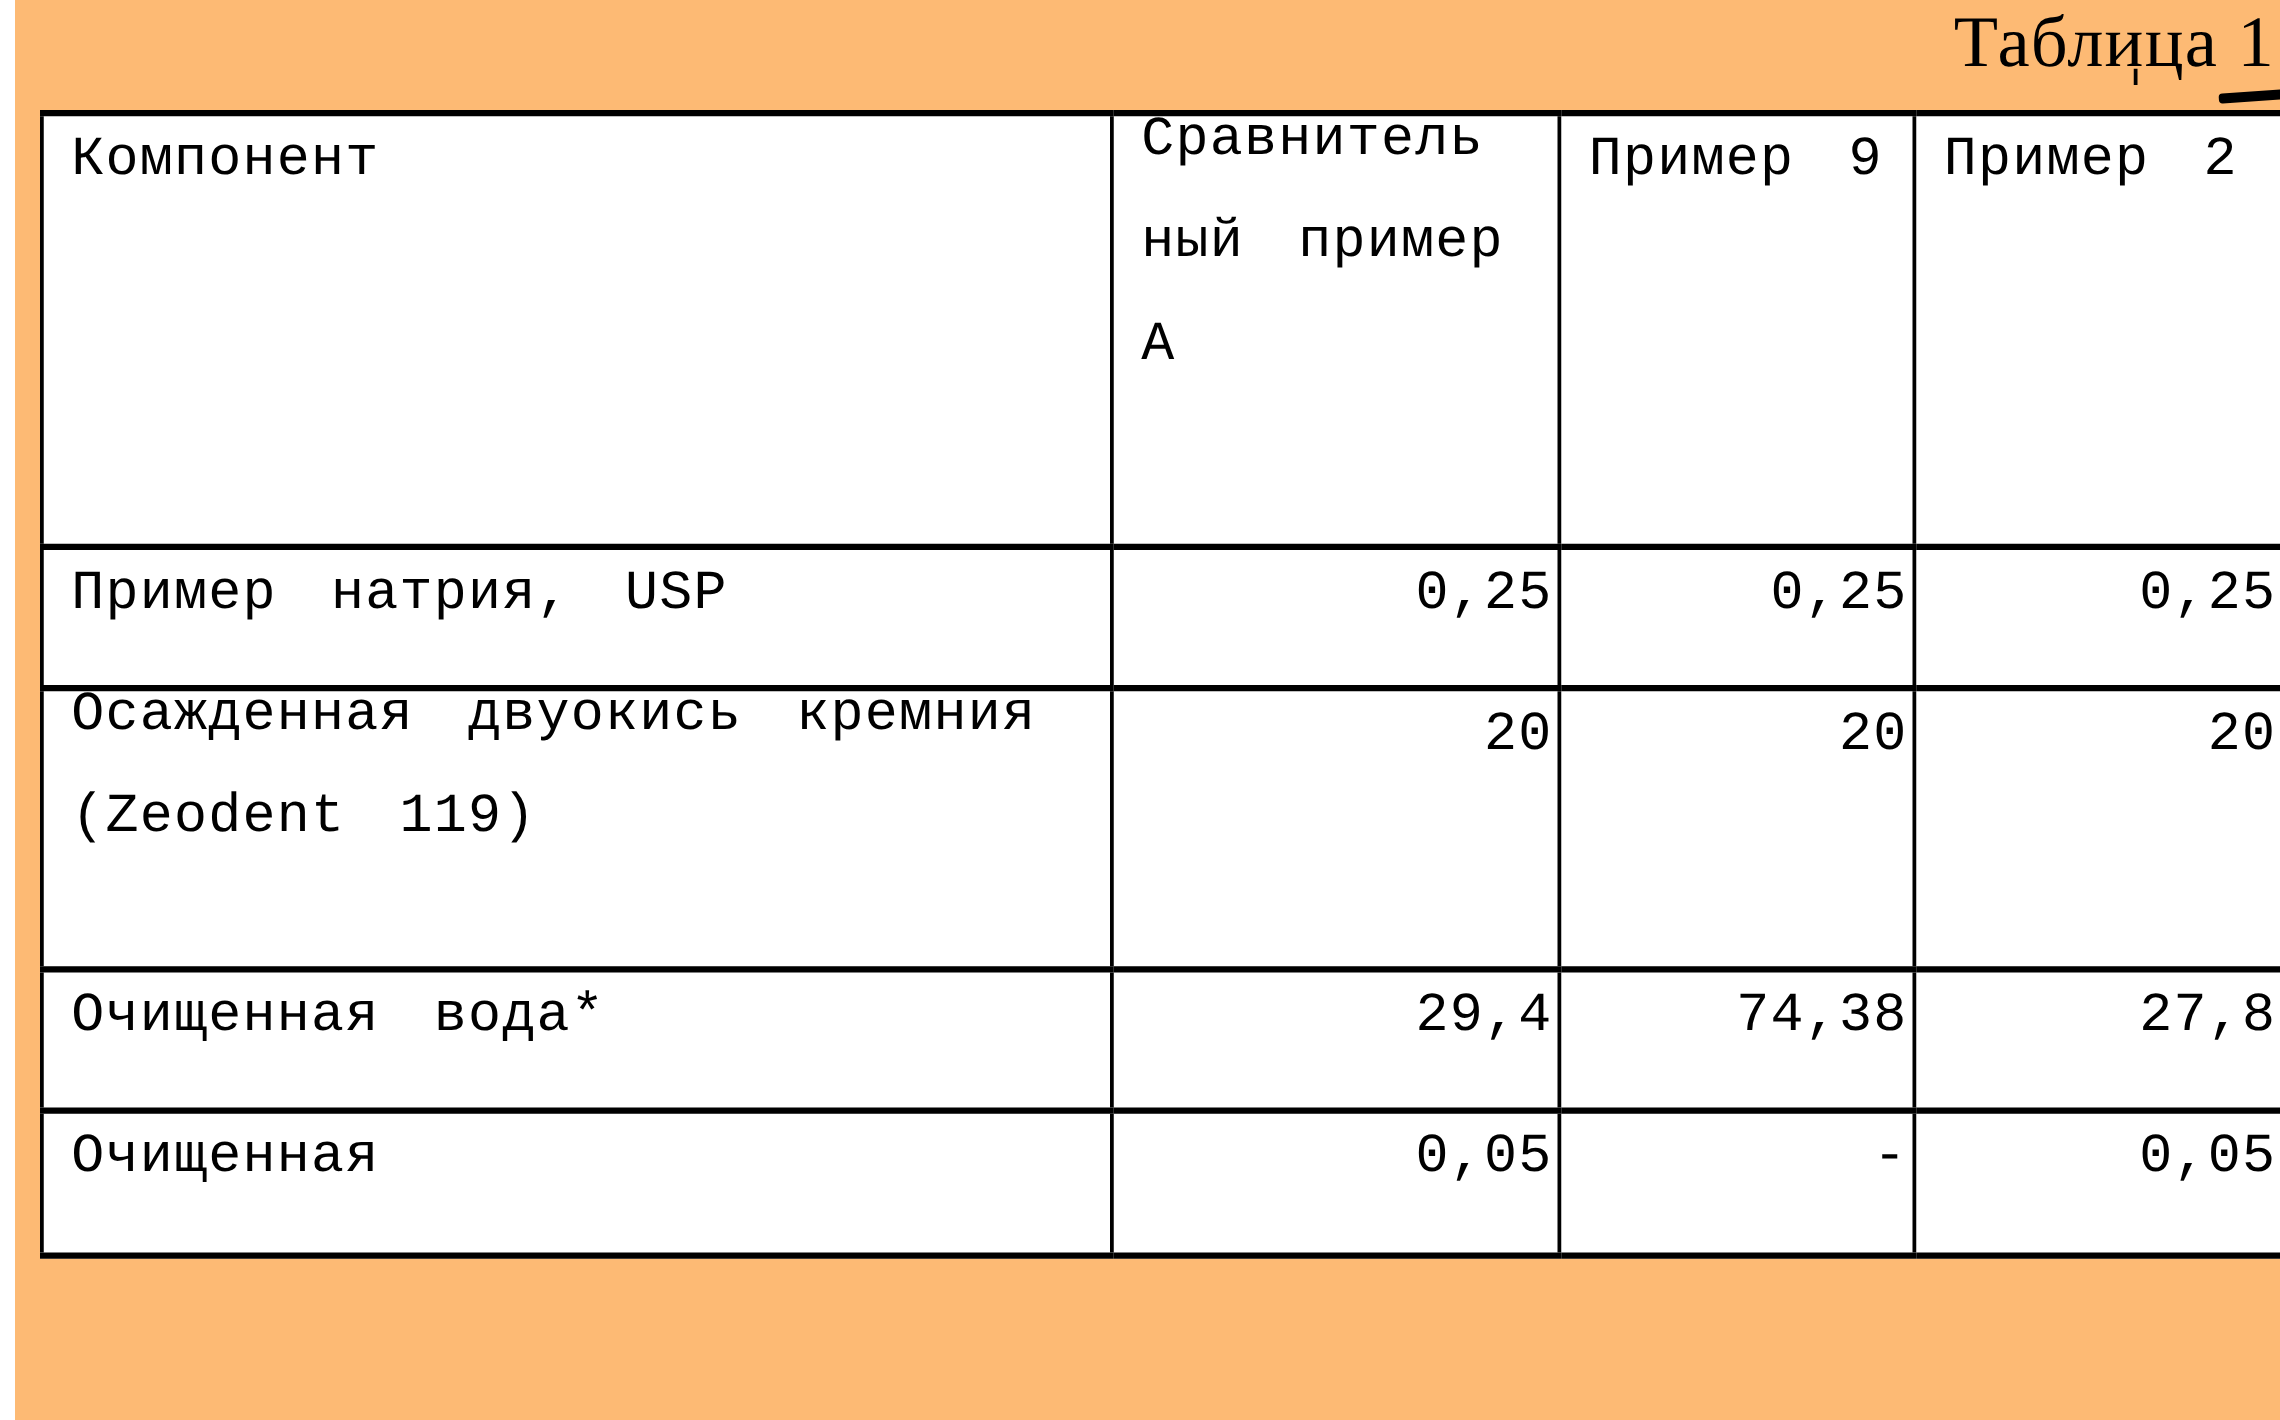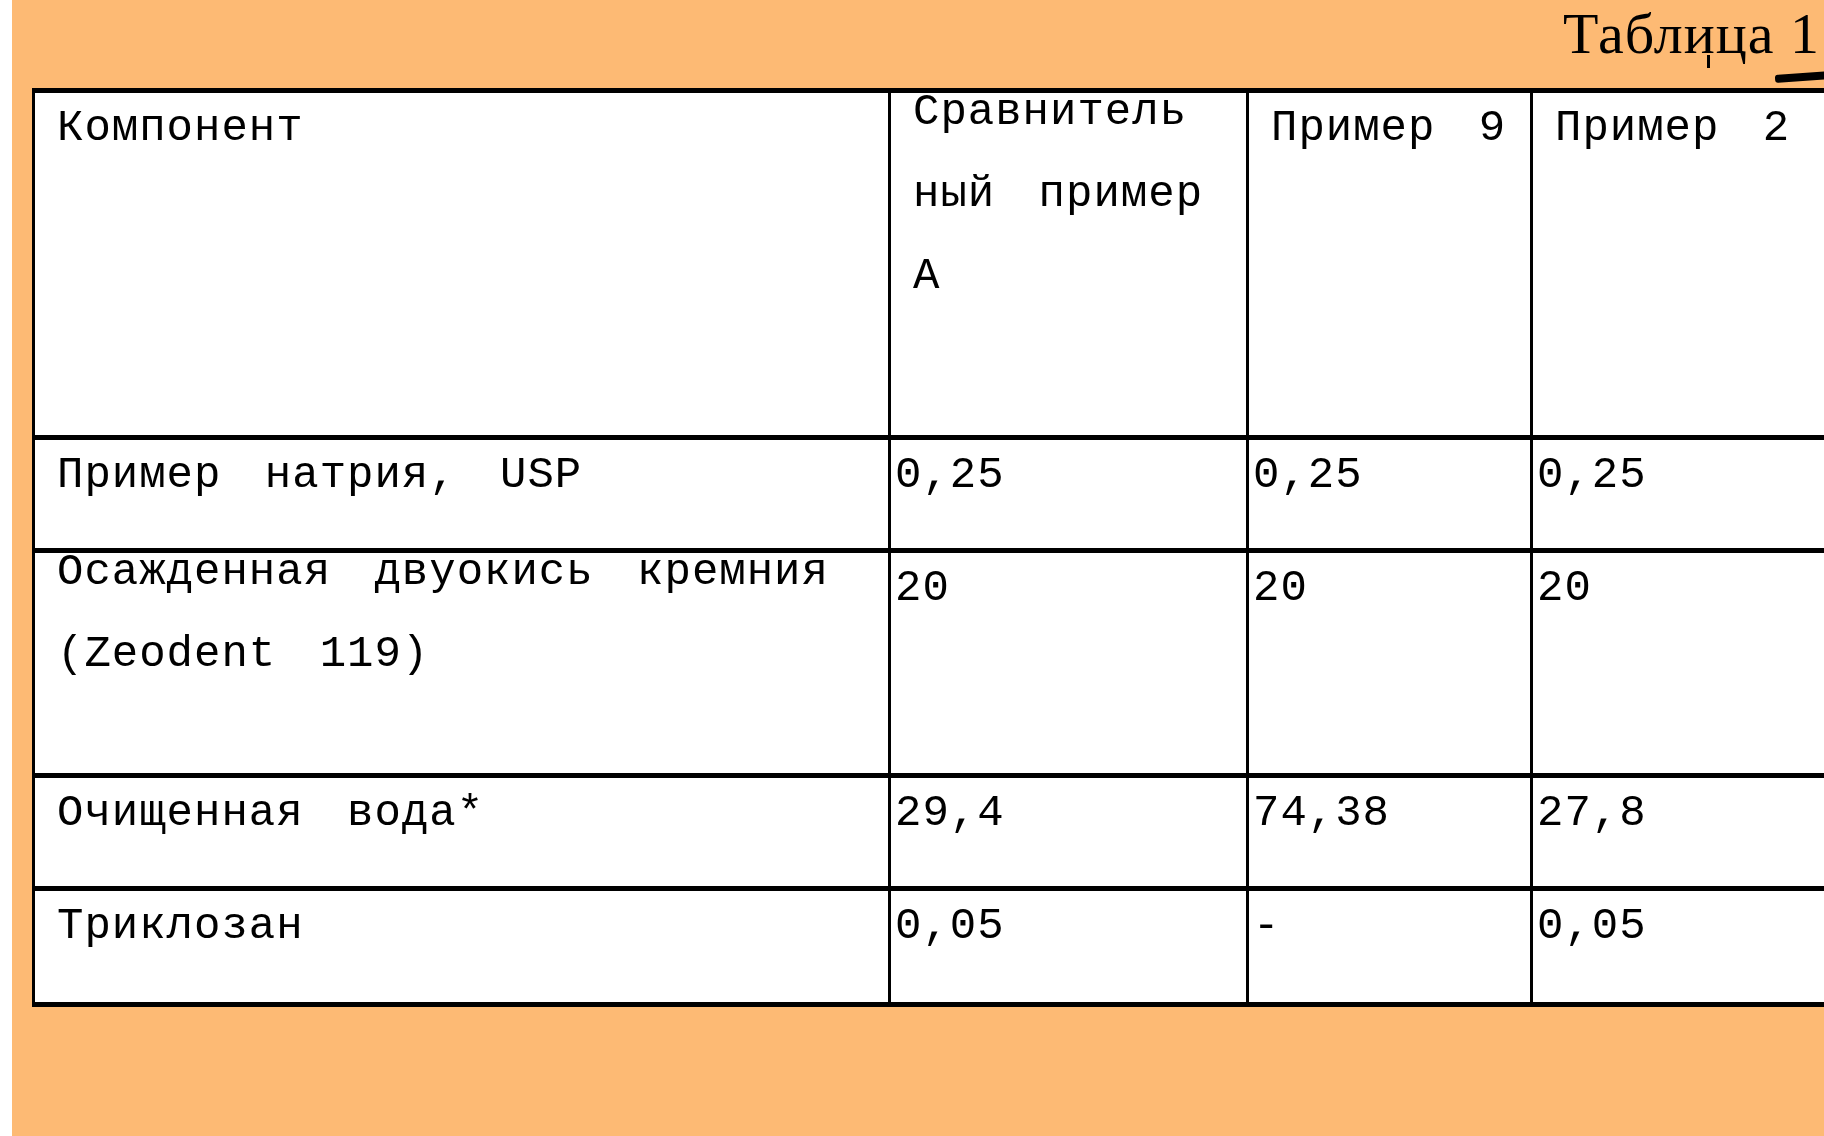--- a/index.html
+++ b/index.html
@@ -32,21 +32,21 @@
     line-height:52px;
     padding:9px 18px 0 22px;
     text-align:left;
     overflow:hidden;
   }
   .comp-table tr.r-head  { height:347px; }
   .comp-table tr.r-std   { height:113px; }
   .comp-table tr.r-tall  { height:225px; }
   .comp-table tr.r-std2  { height:116px; }
   .comp-table td.val {
-    text-align:left; padding-left:4px; padding-right:4px;
+    text-align:right; padding-left:4px; padding-right:4px;
   }
   .lines {
     display:block; white-space:pre-line;
     line-height:82px; margin-top:-31px;
   }
   .artifact-dash {
     position:absolute; left:1763px; top:73px; width:58px; height:8px;
     background:#000; transform:rotate(-4deg); border-radius:3px;
   }
   .artifact-tick {
@@ -97,21 +97,21 @@
       <td class="val">20</td>
       <td class="val">20</td>
     </tr>
     <tr class="r-std">
       <td>Очищенная вода*</td>
       <td class="val">29,4</td>
       <td class="val">74,38</td>
       <td class="val">27,8</td>
     </tr>
     <tr class="r-std2">
-      <td>Триклозан</td>
+      <td>Очищенная</td>
       <td class="val">0,05</td>
       <td class="val">-</td>
       <td class="val">0,05</td>
     </tr>
   </tbody>
     </table>
 
 </div>
 
 </body></html>

